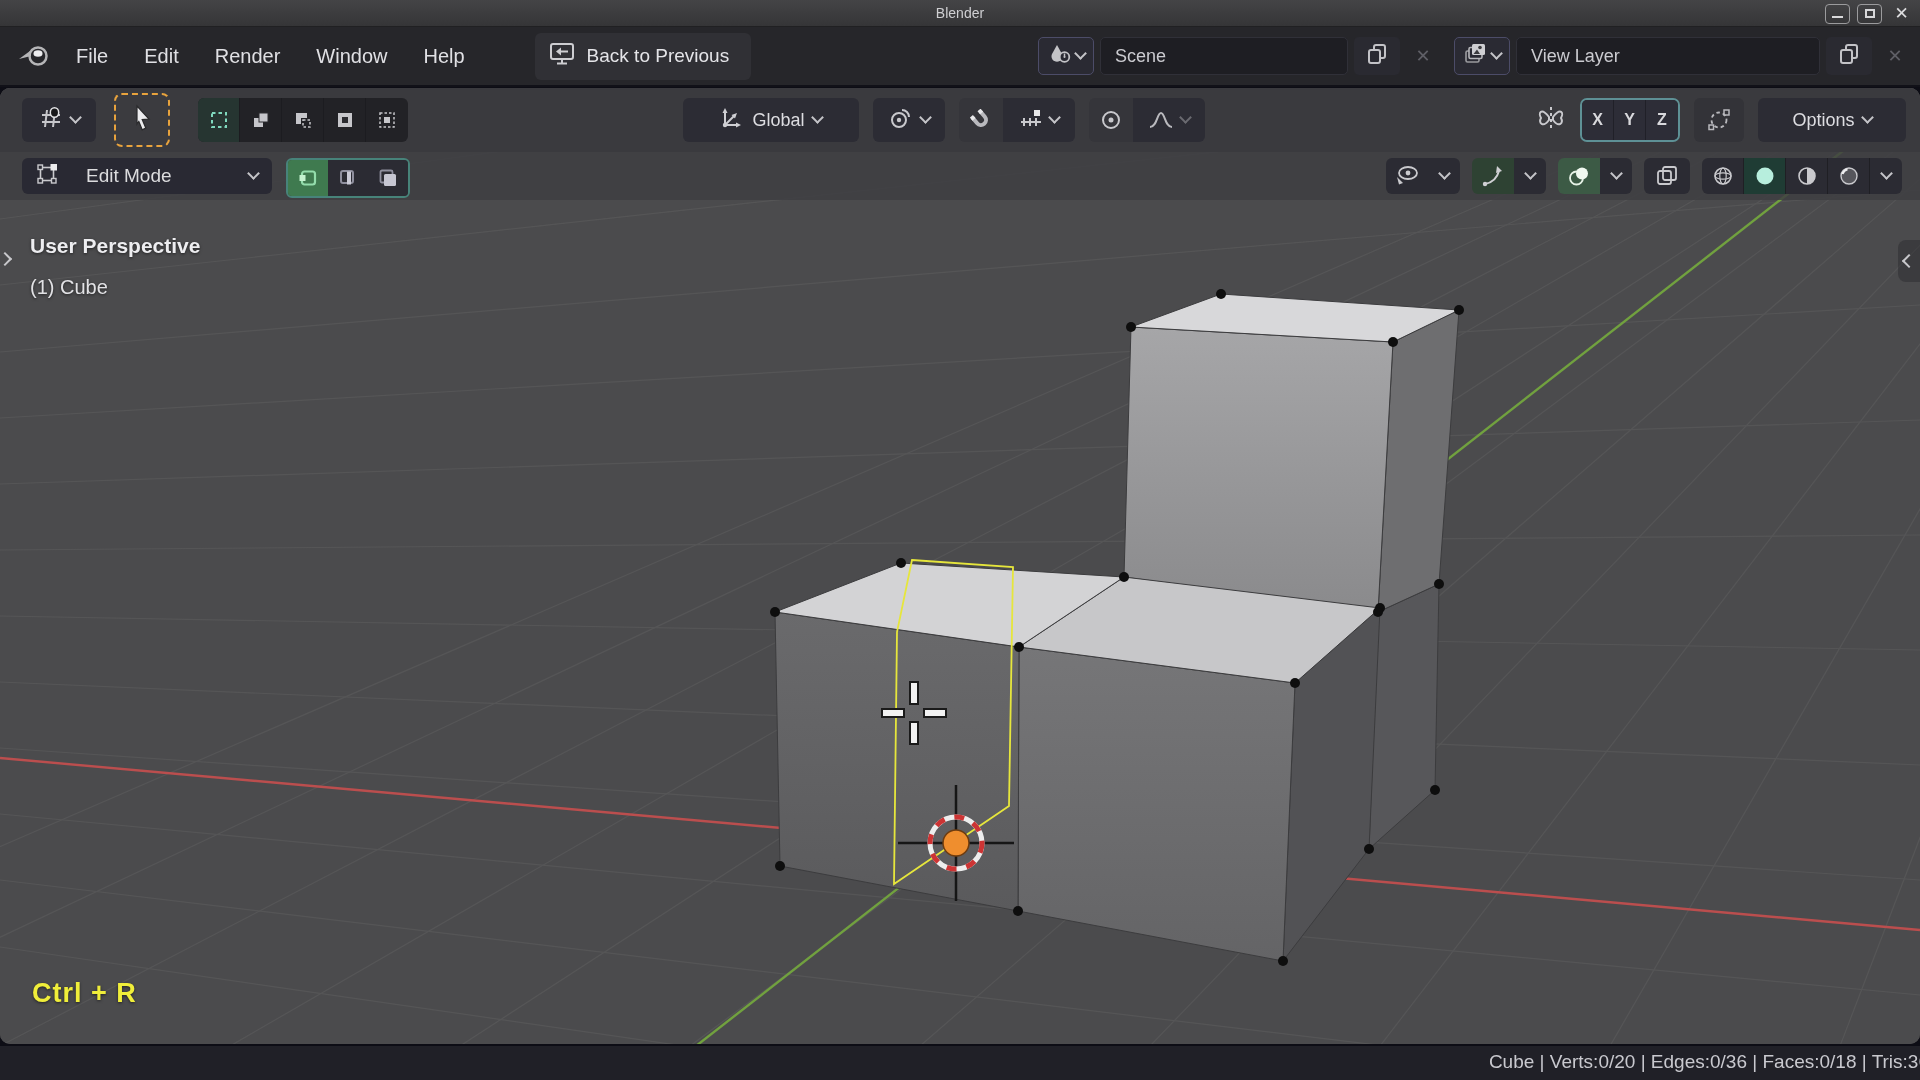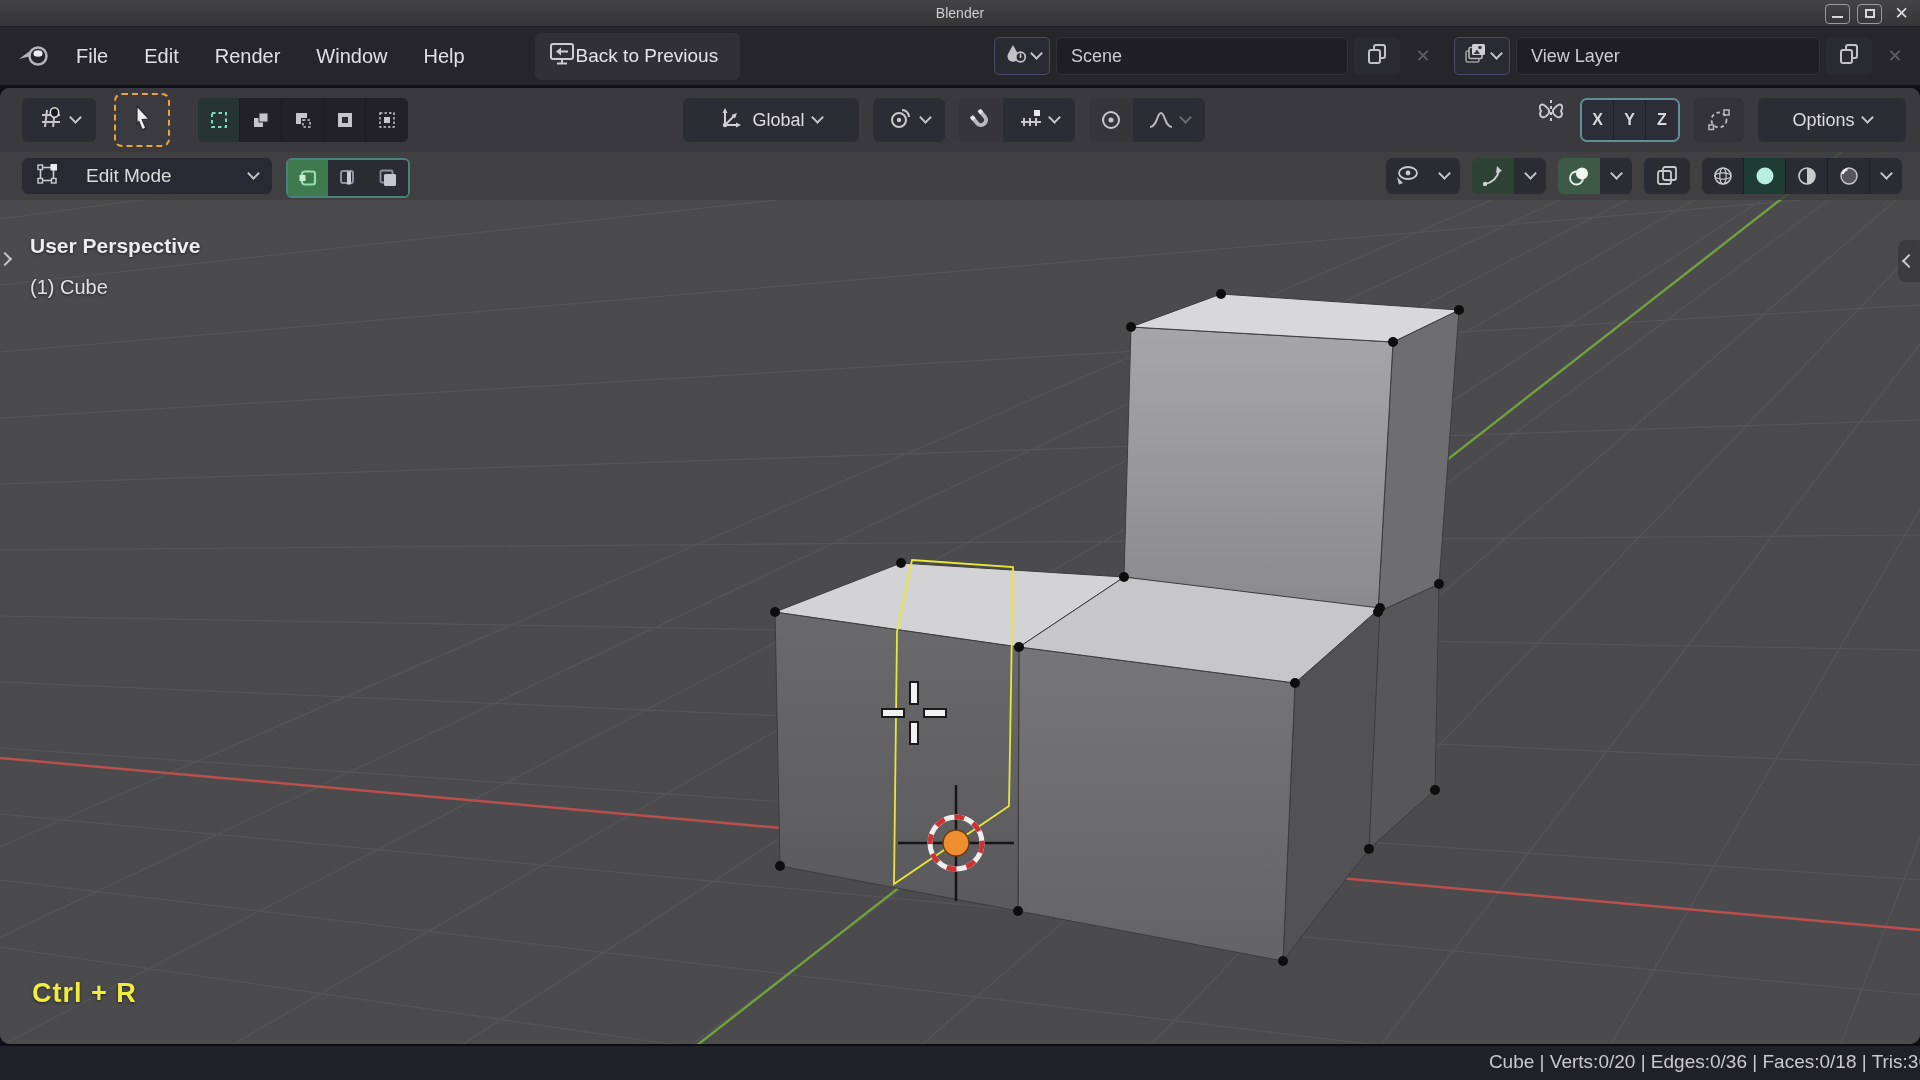--- a/index.html
+++ b/index.html
@@ -18,45 +18,45 @@
   .wc-min-glyph { width:11px; height:0; border-bottom:2px solid #d8d8da; margin-top:6px; }
   .wc-max-glyph { width:10px; height:9px; border:2px solid #d8d8da; }
   .wc-close { width:25px; height:20px; display:flex; align-items:center; justify-content:center;
               color:#dcdcde; font-size:17px; font-weight:bold; }
 
   
   .topbar { position:absolute; top:27px; left:0; right:0; height:60px; background:#26262a;
             border-bottom:2px solid #111118; display:flex; align-items:center; padding:0 8px 0 18px; }
   .logo { margin-right:26px; display:flex; align-items:center; }
   .menu-item { font-size:20px; color:#e0e0e4; margin-right:36px; cursor:default; white-space:nowrap; }
-  .back-btn { display:flex; align-items:center; background:#303035; border-radius:6px;
+  .back-btn { display:flex; align-items:center; gap:11px; background:#303035; border-radius:6px;
               padding:9px 22px 9px 14px; font-size:19px; color:#e4e4e8; margin-left:34px; white-space:nowrap; }
   .tb-right { margin-left:auto; display:flex; align-items:center; gap:6px; }
   .id-iconbtn { width:56px; height:38px; background:#2a2a33; border:1px solid #4c4c68; border-radius:5px;
                 display:flex; align-items:center; justify-content:center; gap:4px; }
   .id-field { height:38px; background:#1e1e23; border:1px solid #303038; border-radius:5px;
               display:flex; align-items:center; padding:0 14px; color:#cbcbd0; font-size:18px; }
-  .id-field.scene { width:292px; }
+  .id-field.scene { width:248px; }
   .id-field.layer { width:304px; }
   .id-copy { width:46px; height:38px; background:#2a2a31; border-radius:5px;
              display:flex; align-items:center; justify-content:center; }
   .id-x { width:34px; text-align:center; color:#5f5f66; font-size:18px; }
   .chev { width:9px; height:9px; border-right:2px solid #c4c4c8; border-bottom:2px solid #c4c4c8;
           transform:rotate(45deg); margin-top:-5px; flex:none; }
   .chev.dim { border-color:#6a6a70; }
 
   
   .editor { position:absolute; top:88px; left:0; width:1920px; height:956px;
             background:#4b4b4d; border-radius:10px; overflow:hidden; }
   .scene-svg { position:absolute; left:0; top:0; }
 
   
   .toolrow1 { position:absolute; top:0; left:0; right:0; height:64px; background:#3a3a3e; }
   .toolrow2 { position:absolute; top:64px; left:0; right:0; height:48px; background:rgba(62,62,66,0.84); }
-  .cluster { position:absolute; display:flex; }
+  .cluster { position:absolute; display:flex; align-items:center; }
   .btn { background:#2c2c34; border-radius:6px; display:flex; align-items:center;
          justify-content:center; color:#dddde1; gap:8px; }
   .btn.h44 { height:44px; }
   .lbl { font-size:18px; white-space:nowrap; }
   .tool-dd { width:74px; }
   .active-tool { width:56px; height:54px; border:2px dashed #e8a33d; border-radius:8px; background:#3b3b3f; }
   .selmode-group { display:flex; background:#222226; border-radius:6px; overflow:hidden; }
   .selmode-cell { width:42px; height:44px; display:flex; align-items:center; justify-content:center;
                   border-right:1px solid #1c1c20; }
   .selmode-cell:last-child { border-right:none; }

